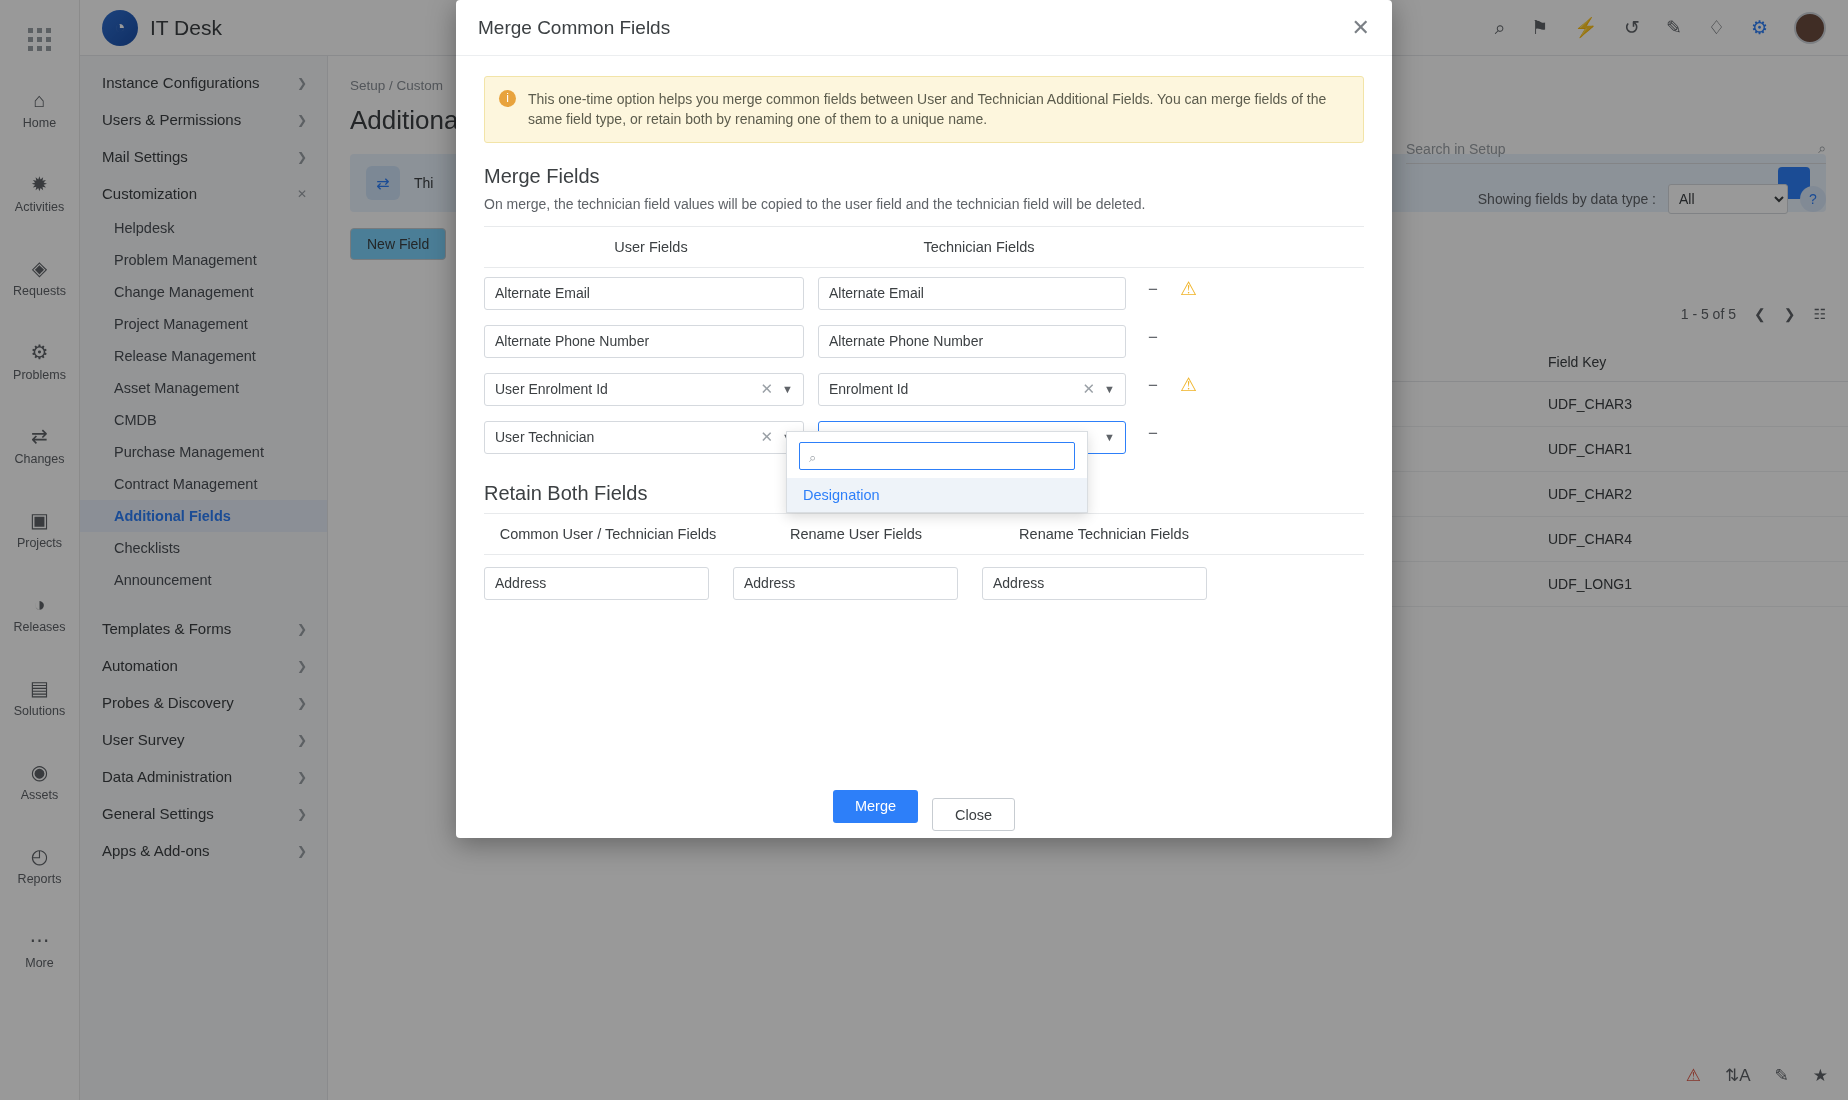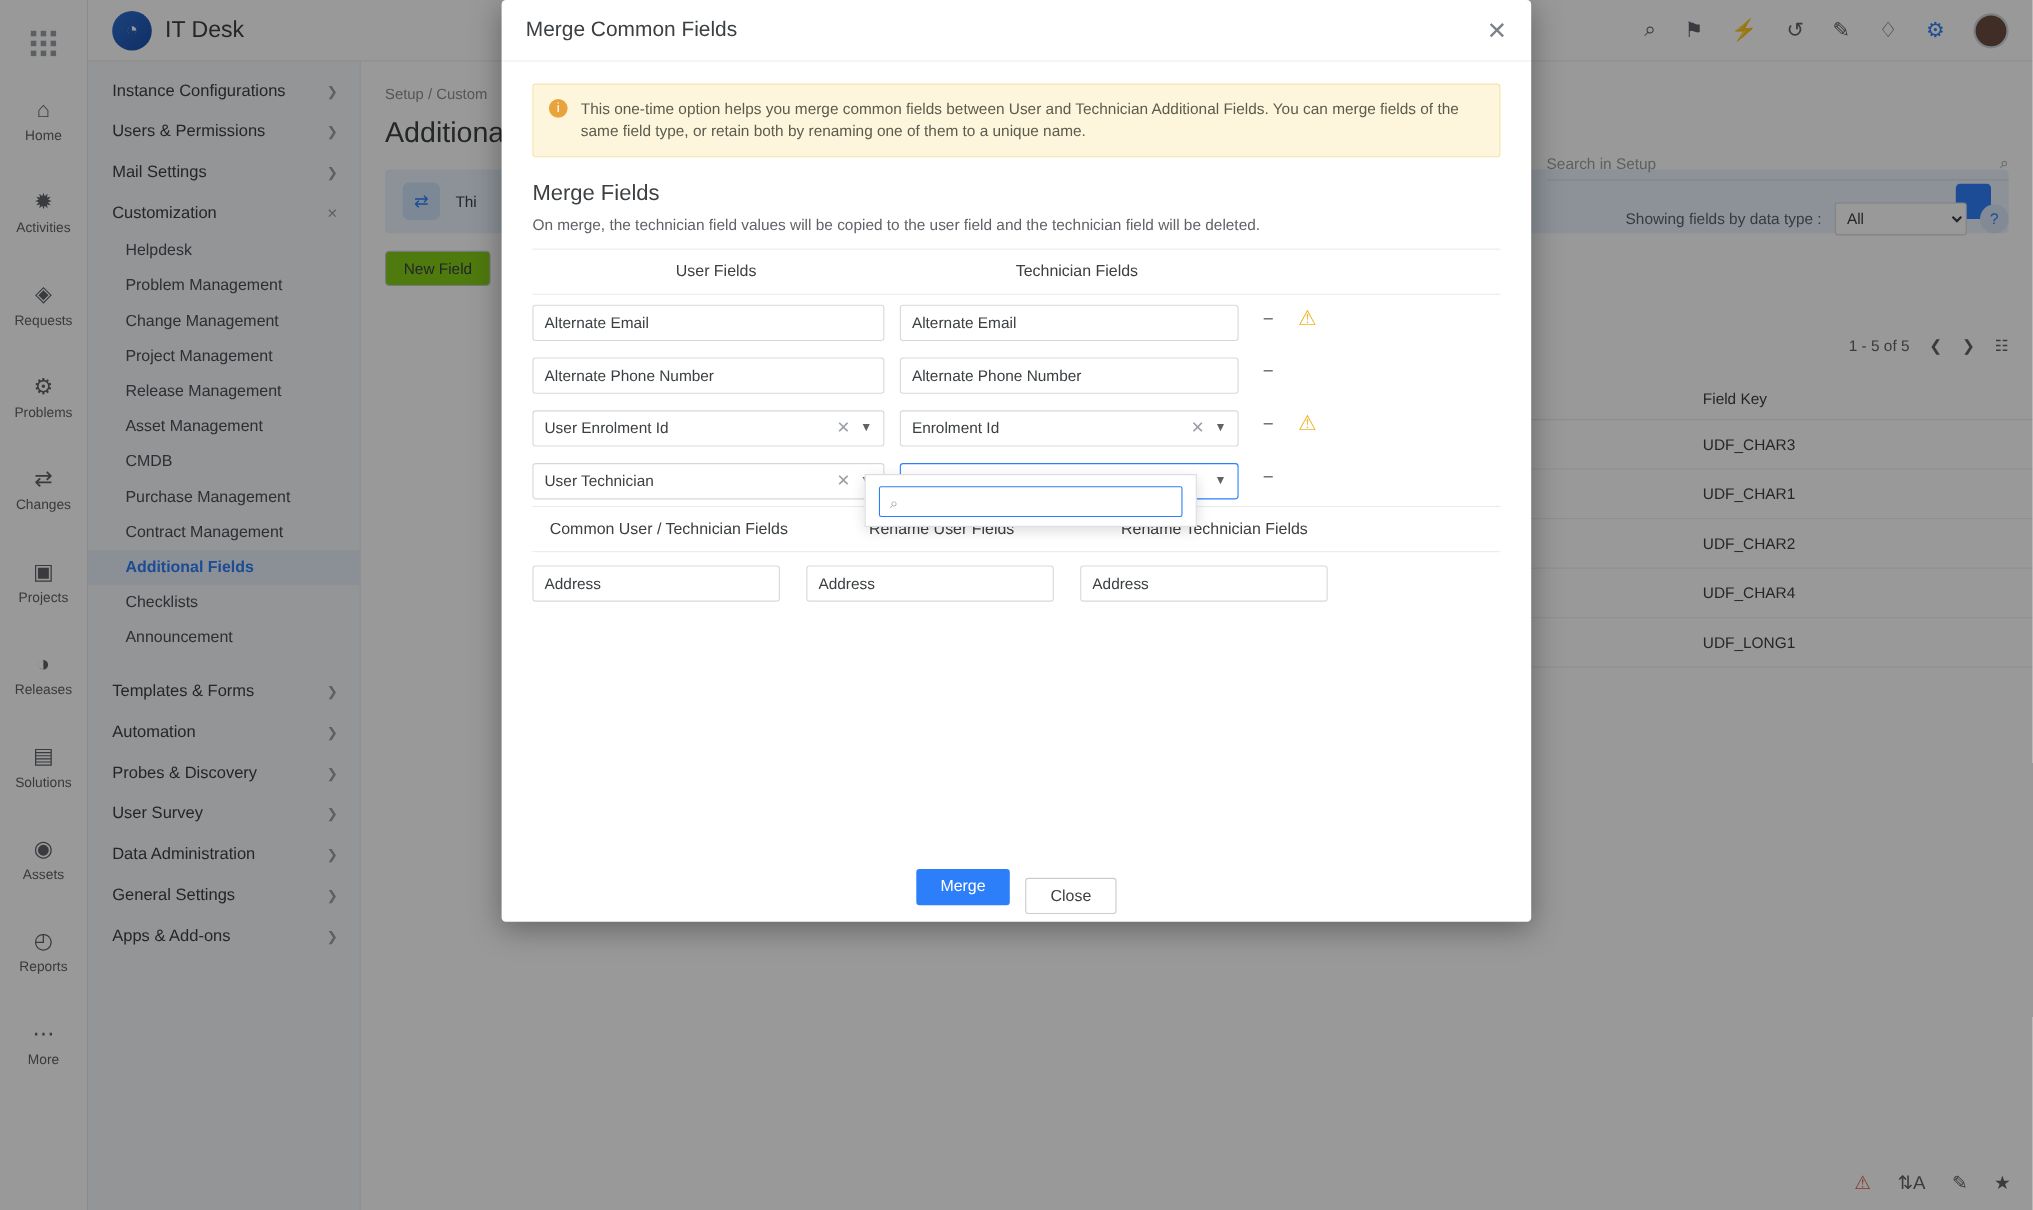--- a/index.html
+++ b/index.html
@@ -80,21 +80,21 @@
     width:34px; height:34px; border-radius:6px; background:#cfe3f8; color:#2d7ff9;
     display:flex; align-items:center; justify-content:center; font-size:16px;
   }
   #banner .btext { font-size:14px; color:#3c4043; }
   #banner .bbtn {
     margin-left:auto; background:#2d7ff9; color:#fff; border:none; border-radius:4px;
     height:32px; padding:0 16px; font-size:14px; cursor:pointer;
   }
   #toolbar { display:flex; align-items:center; padding:16px 22px 0 22px; }
   .newfield-btn {
-    border:1px solid #c7ccd1; background:#84cc16; color:#3c4043; border-radius:4px;
+    border:1px solid #c7ccd1; background:#7dd3fc; color:#3c4043; border-radius:4px;
     height:32px; padding:0 16px; font-size:14px; cursor:pointer;
   }
   #search-setup {
     position:absolute; right:22px; top:78px; width:420px; height:30px;
     border-bottom:1px solid #dadce0; display:flex; align-items:center; justify-content:space-between;
     font-size:14px; color:#9aa0a6;
   }
   #filter-row {
     position:absolute; right:22px; top:128px; display:flex; align-items:center; gap:12px;
     font-size:14px; color:#5f6368;
@@ -540,22 +540,26 @@
         <span class="fcaret">▼</span>
       </div>
       <div class="minus-btn">−</div>
     </div>
 
     <div id="tech-dropdown">
       <div id="dd-search-wrap">
         <span id="dd-search-icon">⌕</span>
         <input id="dd-search" value="" placeholder="" style="">
       </div>
-    </div>
-
+      <div class="dd-opt">
+        <span>Designation</span>
+      </div>
+    </div>
+
+    <div class="sec-title">Retain Both Fields</div>
 
     <div class="rb-hdr">
       <div class="rb-c1">Common User / Technician Fields</div>
       <div class="rb-c2">Rename User Fields</div>
       <div class="rb-c3">Rename Technician Fields</div>
     </div>
 
     <div class="rb-row">
       <div class="fld">
         <span class="ftext">Address</span>

